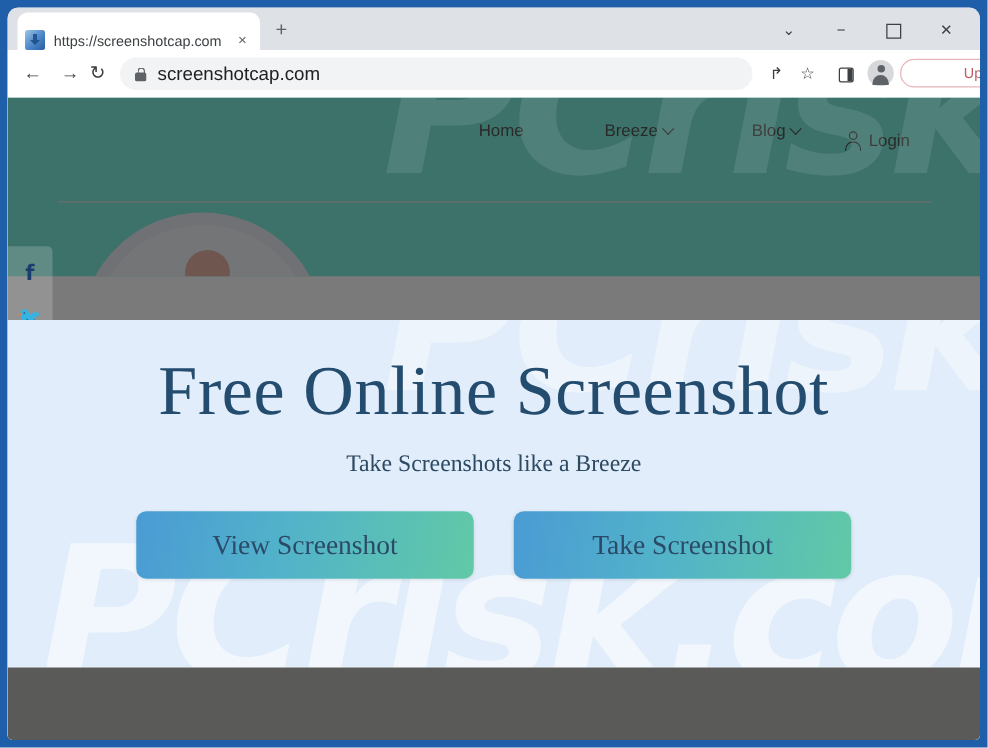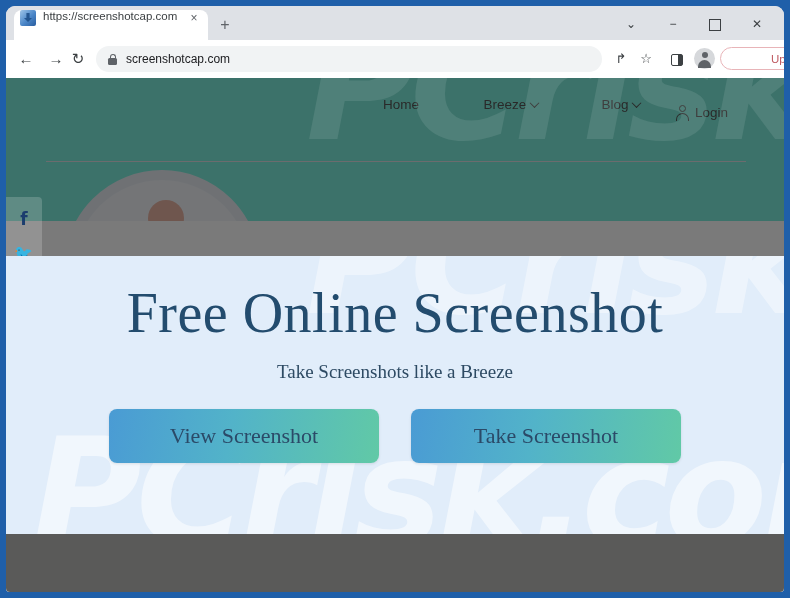--- a/index.html
+++ b/index.html
@@ -42,21 +42,21 @@
     width: 778px; height: 34px;
     background: #dee1e6;
   }
   #tab {
     position: absolute;
     left: 8px; top: 4px;
     width: 194px; height: 30px;
     background: #ffffff;
     border-radius: 8px 8px 0 0;
     display: flex;
-    align-items: flex-start;
+    align-items: flex-end;
     padding: 0 6px;
     box-sizing: border-box;
   }
   #tab-favicon {
     width: 16px; height: 16px;
     border-radius: 2px;
     background: linear-gradient(135deg, #9fc5e8 0%, #4a86c8 55%, #2a5d9f 100%);
     flex: 0 0 auto;
     margin-right: 7px;
     position: relative;
@@ -171,21 +171,21 @@
   }
   #lock-icon::after {
     content: "";
     position: absolute;
     left: 0; top: 4.5px;
     width: 9px; height: 6.5px;
     background: #5f6368;
     border-radius: 1.5px;
   }
   #omnibox-url {
-    font-size: 12px;
+    font-size: 15px;
     color: #202124;
     white-space: nowrap;
   }
 
   .tb-icon {
     position: absolute;
     top: 8px;
     width: 22px; height: 22px;
     text-align: center;
     line-height: 22px;

